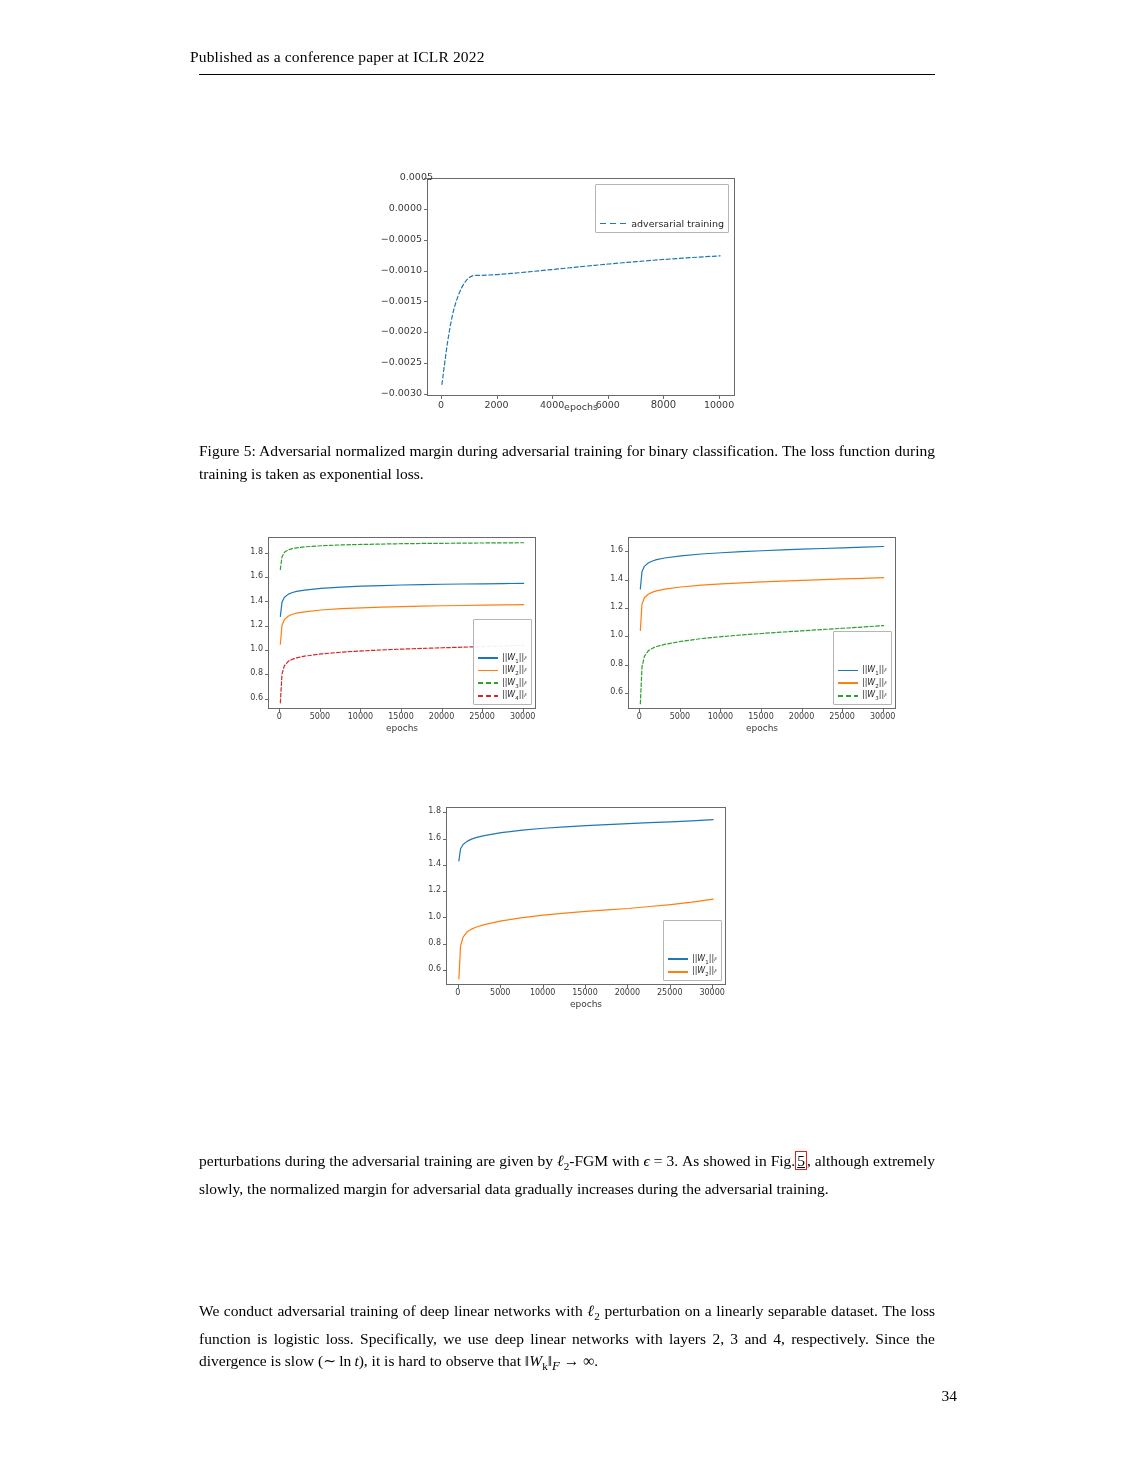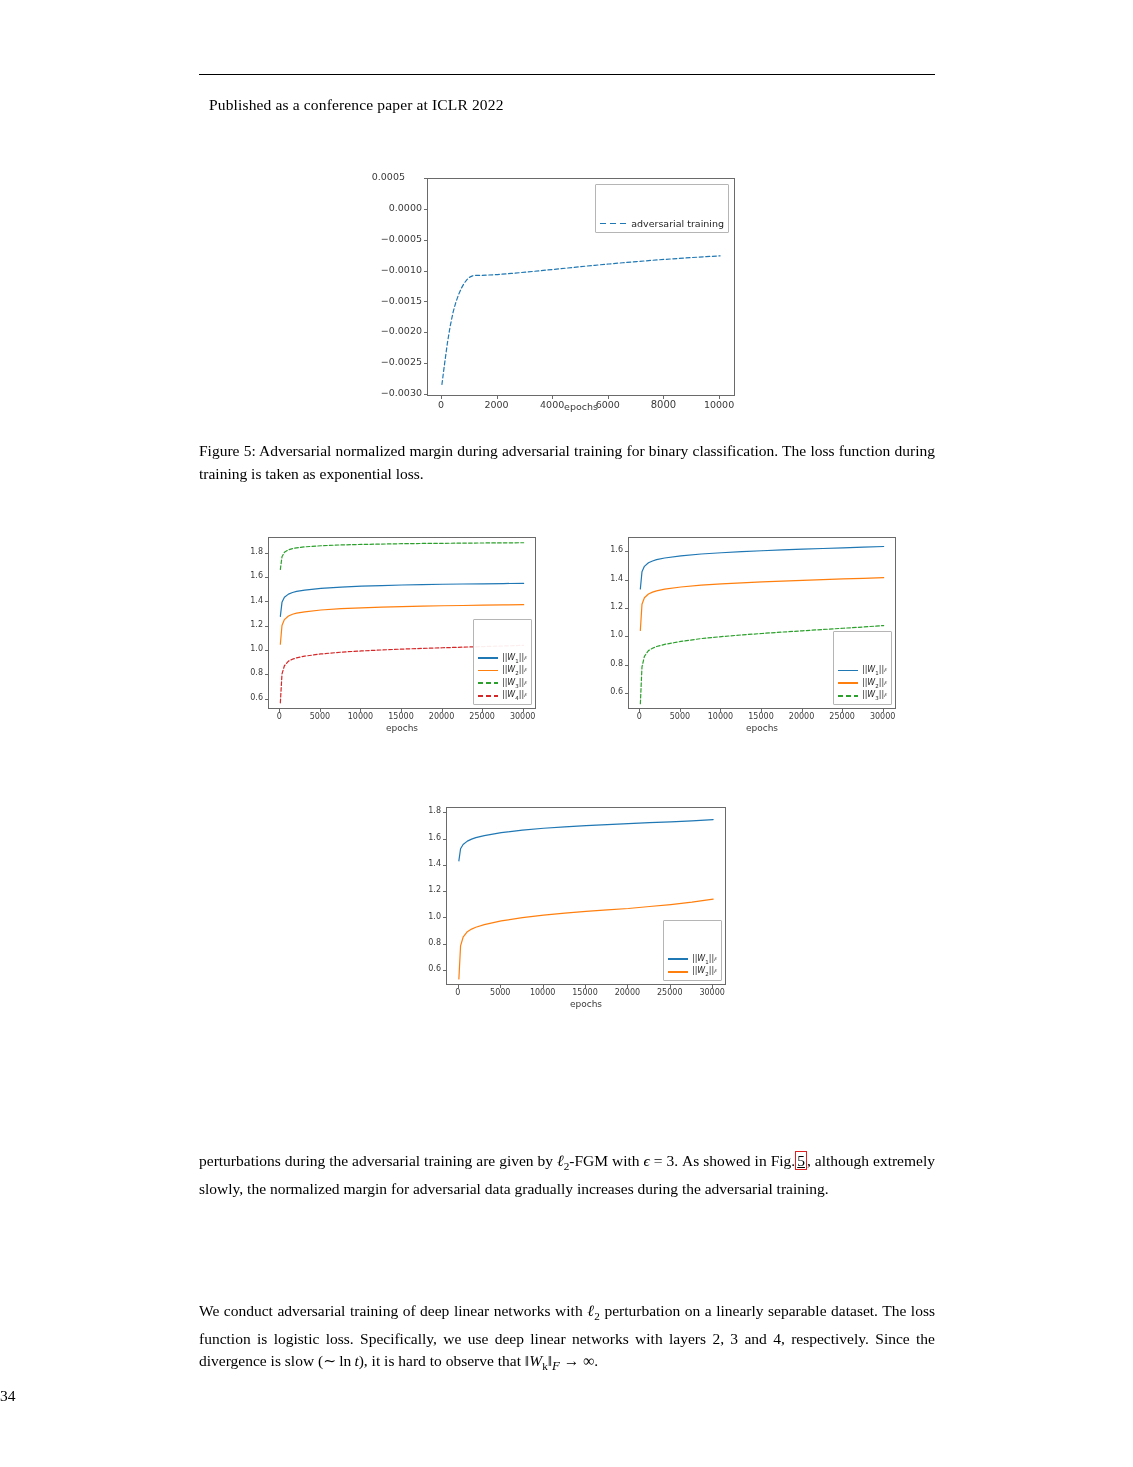--- a/index.html
+++ b/index.html
@@ -13,26 +13,25 @@
     height: 1467px;
     background: #ffffff;
     font-family: "Liberation Serif", "DejaVu Serif", serif;
     color: #000000;
     overflow: hidden;
   }
 
   
   .runhead {
     position: absolute;
-    left: 209px;
+    left: 190px;
     top: 48px;
     width: 736px;
     font-size: 15.5px;
     letter-spacing: 0.15px;
-    margin-top: 48px;
   }
   .runhead-rule {
     position: absolute;
     left: 199px;
     top: 74px;
     width: 736px;
     height: 1px;
     background: #000000;
   }
 
@@ -127,21 +126,21 @@
     display: block;
     margin-left: 56px;
     font-variant: small-caps;
     letter-spacing: 0.2px;
   }
   .pageno {
     position: absolute;
     width: 957px;
     left: 0;
     top: 1387px;
-    text-align: left;
+    text-align: right;
     font-size: 15.5px;
   }
 
   .mathit { font-family: "Liberation Serif", serif; font-style: italic; }
   .ell { font-family: "Liberation Serif", serif; font-style: italic; }
   .ell sub, .mathit sub { font-size: 0.72em; font-style: normal; }
   .reflink {
     color: #000000;
     border: 1px solid #e02020;
     padding: 0 1px;
@@ -164,21 +163,21 @@
       <div class="legend" id="legend-fig5" style="right:5px; top:5px;">
         <div class="legend-row">
           <span class="legend-swatch" style="width:26px;height:10px;">
             <i style="background:repeating-linear-gradient(to right,#1f77b4 0 6px,transparent 6px 10px);"></i>
           </span>
           <span class="legend-label" style="font-size:9.5px; margin-left:5px;">adversarial training</span>
         </div>
       </div>
     </div>
     <div class="axlabel" style="left:72px; top:231px; width:308px; font-size:9.5px;">epochs</div>
-  <div class="ytick" style="font-size: 9.5px; right: 370px; top: 1.16px; width: 62px; left: auto;">0.0005</div>
+  <div class="ytick" style="font-size: 9.5px; right: 342px; top: 1.16px; width: 62px; left: auto;">0.0005</div>
       <div class="tickmark" style="left: 69px; top: 8px; width: 3px; height: 1px;"></div>
       <div class="ytick" style="font-size: 9.5px; right: 353px; top: 32.0171px; width: 62px; left: auto;">0.0000</div>
       <div class="tickmark" style="left: 69px; top: 38.8571px; width: 3px; height: 1px;"></div>
       <div class="ytick" style="font-size: 9.5px; right: 353px; top: 62.8743px; width: 62px; left: auto;">−0.0005</div>
       <div class="tickmark" style="left: 69px; top: 69.7143px; width: 3px; height: 1px;"></div>
       <div class="ytick" style="font-size: 9.5px; right: 353px; top: 93.7314px; width: 62px; left: auto;">−0.0010</div>
       <div class="tickmark" style="left: 69px; top: 100.571px; width: 3px; height: 1px;"></div>
       <div class="ytick" style="font-size: 9.5px; right: 353px; top: 124.589px; width: 62px; left: auto;">−0.0015</div>
       <div class="tickmark" style="left: 69px; top: 131.429px; width: 3px; height: 1px;"></div>
       <div class="ytick" style="font-size: 9.5px; right: 353px; top: 155.446px; width: 62px; left: auto;">−0.0020</div>

